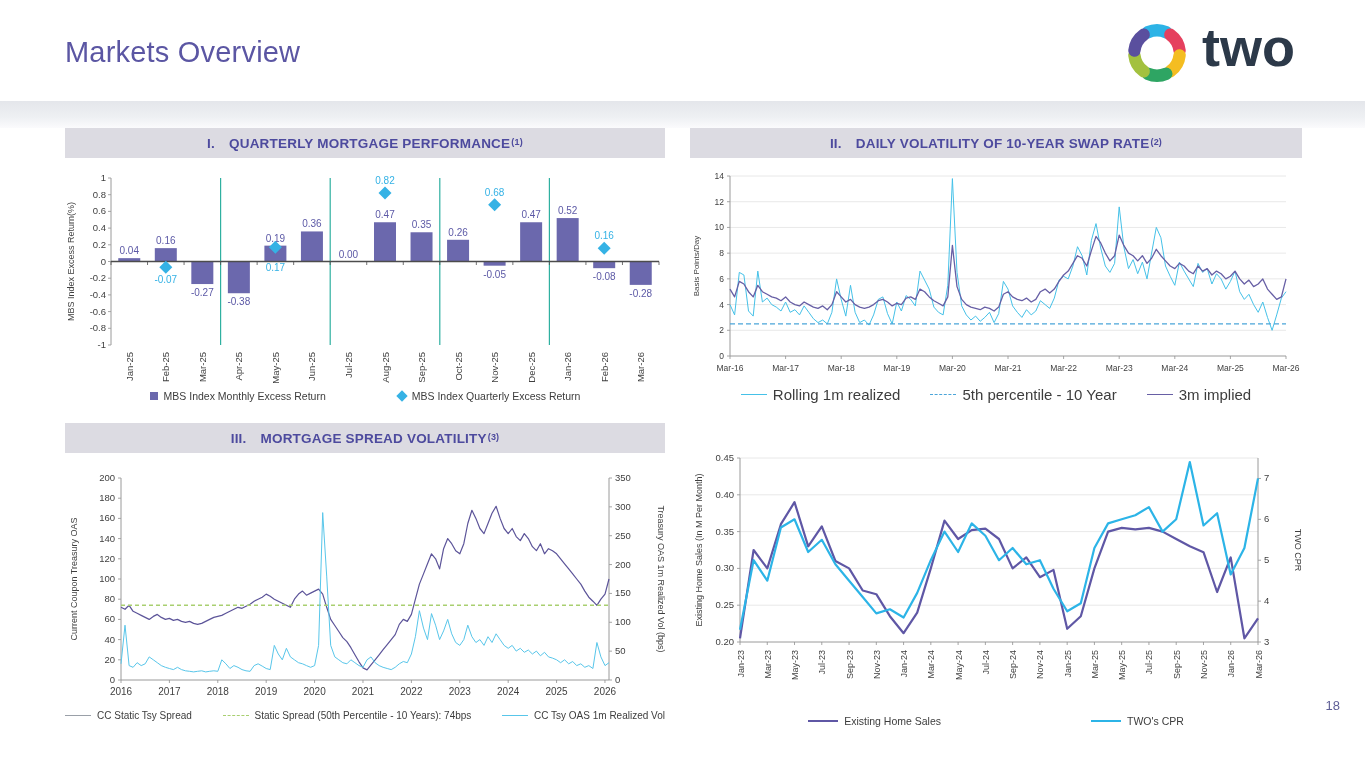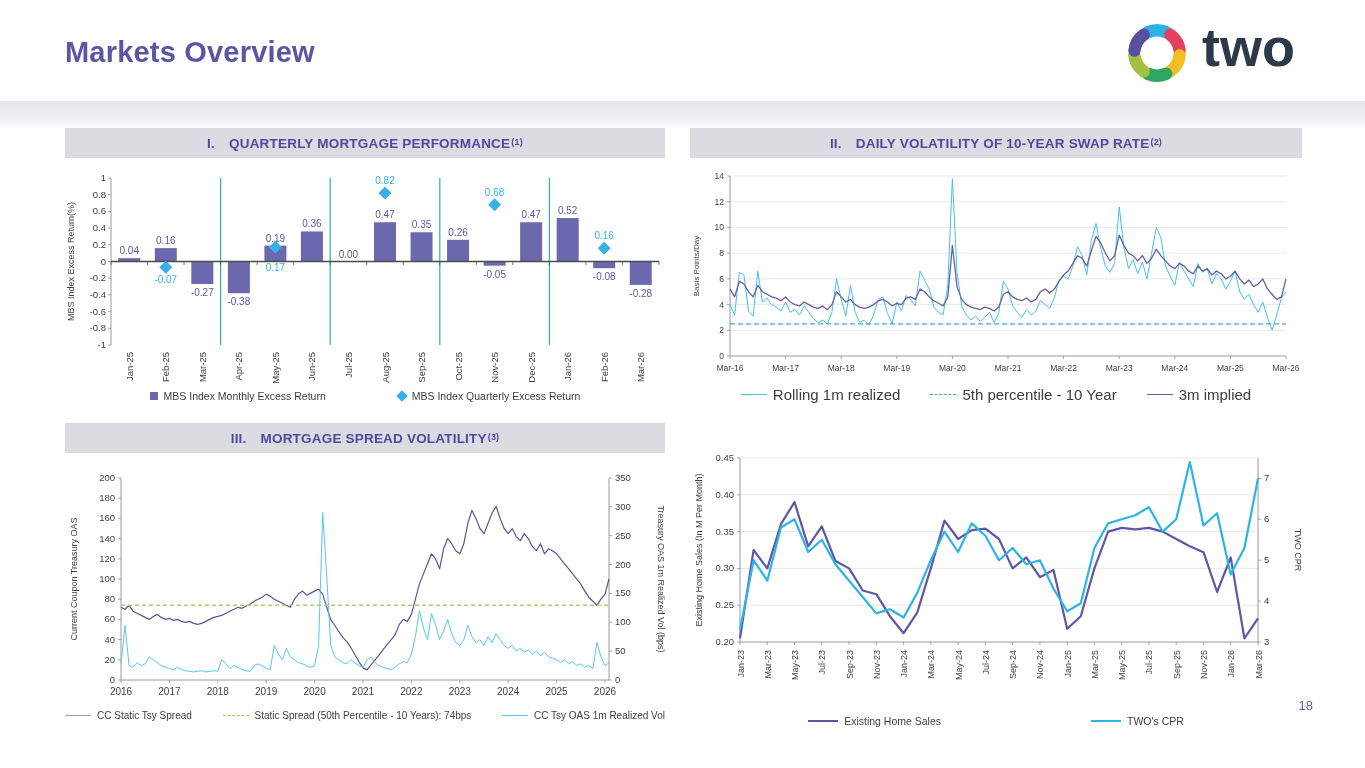--- a/index.html
+++ b/index.html
@@ -2,21 +2,21 @@
 <html><head>
 <meta charset="utf-8">
 <style>
   html,body{margin:0;padding:0;}
   body{
     width:1365px;height:768px;position:relative;background:#ffffff;
     font-family:"Liberation Sans",sans-serif;overflow:hidden;
   }
   .title{
     position:absolute;left:65px;top:36px;margin:0;
-    font-size:29px;font-weight:700;color:#5b56a3;letter-spacing:0.2px;
+    font-size:29px;font-weight:400;color:#5b56a3;letter-spacing:0.2px;
   }
   .logo{position:absolute;right:70px;top:20px;display:flex;align-items:flex-start;gap:12px;}
   .logo-text{font-size:54px;font-weight:bold;color:#2c3949;letter-spacing:0px;line-height:1;}
   .top-stripe{
     position:absolute;left:0;top:101px;width:1365px;height:27px;
     background:linear-gradient(180deg,#e4e6eb 0%,#eef0f3 60%,#fbfbfd 100%);
   }
   .panel{position:absolute;}
   .p1{left:65px;top:128px;width:600px;}
   .p2{left:690px;top:128px;width:612px;}
@@ -35,21 +35,21 @@
   .legend-2{gap:30px;margin-top:8px;font-size:15px;}
   .legend-3{gap:18px;margin-top:6px;font-size:10px;justify-content:space-between;}
   .legend-4{gap:150px;margin-top:20px;}
   .leg-item{display:flex;align-items:center;gap:6px;white-space:nowrap;}
   .marker{display:inline-block;}
   .mk-sq{width:8px;height:8px;}
   .mk-di{width:8px;height:8px;transform:rotate(45deg);}
   .mk-ln{width:26px;height:0;border-top:1.6px solid #888;}
   .mk-ln-thick{width:30px;height:0;border-top:2.6px solid #888;}
   .mk-dash{width:26px;height:0;border-top:1.6px dashed #888;}
-  .page-number{position:absolute;top:698px;right:52px;font-size:13px;color:#5e5e96;}
+  .page-number{position:absolute;top:698px;right:25px;font-size:13px;color:#5e5e96;}
 </style>
 </head>
 <body>
 
 <h1 class="title">Markets Overview</h1>
 
 <div class="logo">
   <svg width="66" height="66" viewBox="0 0 64 64">
     <g fill="none" stroke-width="12" stroke-linecap="round">
       <path d="M23.05 11.9 A22 22 0 0 1 40.95 11.9" stroke="#2cb3e6"></path>

